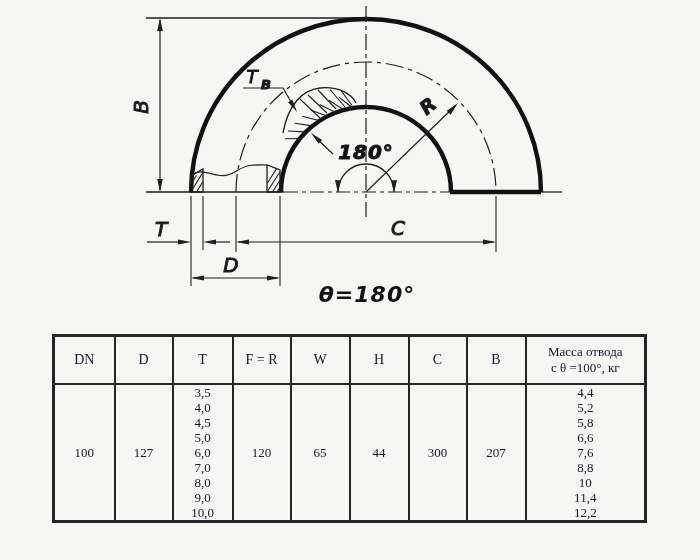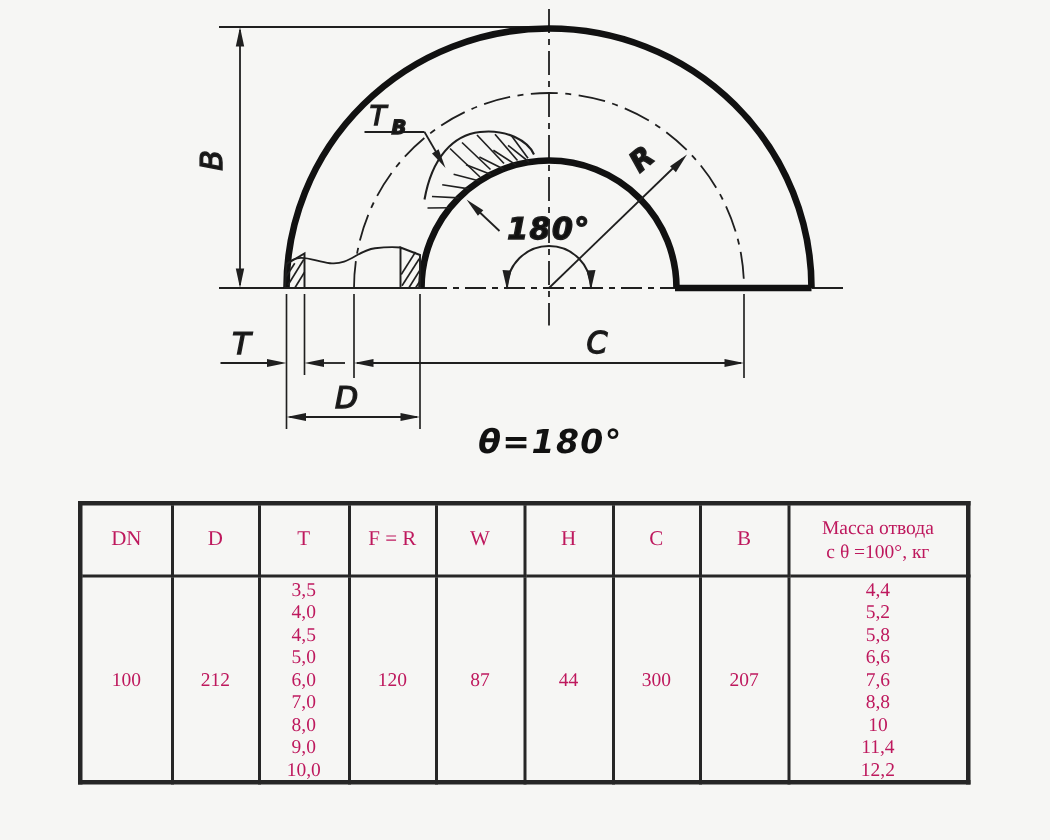--- a/index.html
+++ b/index.html
@@ -11,21 +11,21 @@
   .diagram{position:absolute;left:0;top:0;}
   .dim-label{font-family:"DejaVu Sans",sans-serif;font-style:italic;font-size:20px;fill:#151515;}
   .dim-label-sm{font-family:"DejaVu Sans",sans-serif;font-style:italic;font-size:13px;fill:#151515;font-weight:bold;}
   .dim-label-tb{font-family:"DejaVu Sans",sans-serif;font-style:italic;font-size:18px;fill:#151515;}
   .angle-label{font-family:"DejaVu Sans",sans-serif;font-style:italic;font-weight:bold;font-size:20px;fill:#111;letter-spacing:1px;}
   .theta-label{font-family:"DejaVu Sans",sans-serif;font-style:italic;font-weight:bold;font-size:22px;fill:#111;letter-spacing:1px;}
   .r-label{font-family:"DejaVu Sans",sans-serif;font-style:italic;font-weight:bold;font-size:19px;fill:#151515;}
   .tbl{
     position:absolute;left:52px;top:334px;width:592px;height:187px;
     border-collapse:collapse;table-layout:fixed;
-    font-family:"Liberation Serif","DejaVu Serif",serif;color:#be185d;
+    font-family:"Liberation Serif","DejaVu Serif",serif;color:#0f172a;
     border:3px solid #262626;
   }
   .tbl th,.tbl td{border:2px solid #262626;text-align:center;vertical-align:middle;padding:0;}
   .tbl th{height:46px;font-weight:normal;font-size:14px;line-height:16px;white-space:pre-line;}
   .tbl th.mass{font-size:13px;}
   .tbl td{font-size:13px;line-height:15px;white-space:pre-line;font-family:Liberation Serif, serif;}
 </style>
 </head>
 <body>
 
@@ -164,32 +164,32 @@
         <th>H</th>
         <th>C</th>
         <th>B</th>
         <th class="mass">Масса отвода
 с θ =100°, кг</th>
       </tr>
     </thead>
     <tbody>
       <tr>
         <td>100</td>
-        <td>212</td>
+        <td>127</td>
         <td>3,5
 4,0
 4,5
 5,0
 6,0
 7,0
 8,0
 9,0
 10,0</td>
         <td>120</td>
-        <td>87</td>
+        <td>65</td>
         <td>44</td>
         <td>300</td>
         <td>207</td>
         <td>4,4
 5,2
 5,8
 6,6
 7,6
 8,8
 10

